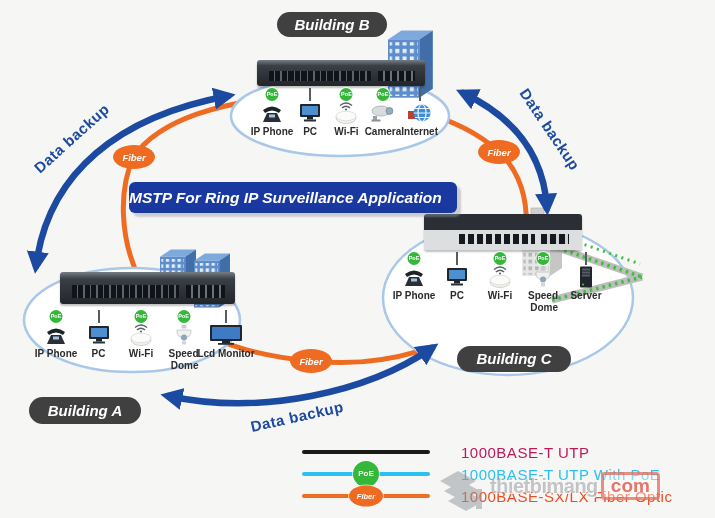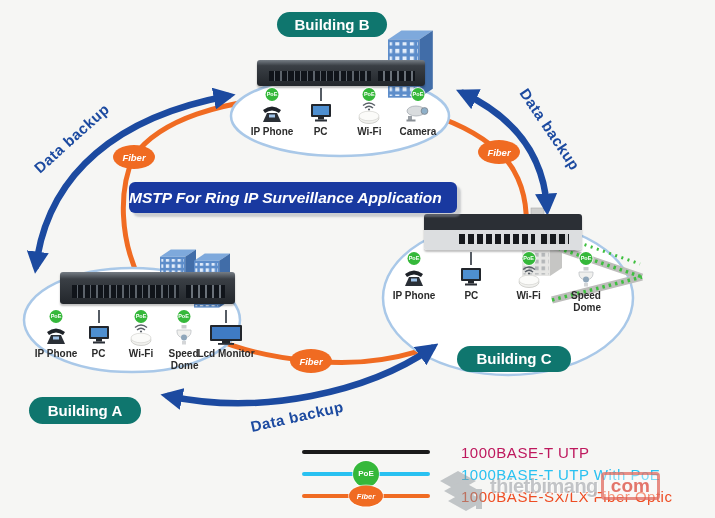--- a/index.html
+++ b/index.html
@@ -1,22 +1,22 @@
 <!DOCTYPE html>
 <html><head>
 <meta charset="utf-8">
 <style>
   html,body{margin:0;padding:0;}
   body{width:715px;height:518px;overflow:hidden;background:#f6f6f4;
        font-family:"Liberation Sans",sans-serif;position:relative;}
   #stage{position:absolute;inset:0;width:715px;height:518px;}
   #diagram-svg{position:absolute;left:0;top:0;}
 
-  .pill{position:absolute;background:#0f766e;color:#fff;font-weight:bold;
-        font-size:15px;text-align:center;border-radius:14px;z-index:6;}
+  .pill{position:absolute;background:#404040;color:#fff;font-weight:bold;
+        font-size:15px;text-align:center;border-radius:14px;z-index:6;font-style:italic;}
   .banner{position:absolute;left:129px;top:182px;width:328px;height:31px;
         background:#1939a0;border-radius:6px;color:#fff;font-weight:bold;
         font-style:italic;font-size:15.5px;line-height:31px;
         z-index:6;box-shadow:4px 4px 2px rgba(150,155,165,.45);}
 
   .switch{position:absolute;border-radius:3px;z-index:5;
         background:linear-gradient(180deg,#767d85 0%,#3a3f45 22%,#22262b 100%);
         box-shadow:0 2px 2px rgba(0,0,0,.25);}
   .switch .ports{position:absolute;left:7%;right:32%;top:42%;bottom:20%;
         background:repeating-linear-gradient(90deg,#10141a 0 5px,#5c636b 5px 6.5px);}
@@ -209,20 +209,32 @@
         <div class="dev-icon">
           <svg viewBox="0 0 26 22" width="26" height="22">
             <rect x="3" y="14" width="4" height="4" fill="#9aa0a6"></rect>
             <rect x="1.5" y="17.5" width="9" height="2" fill="#8a9096"></rect>
             <ellipse cx="11" cy="9" rx="9" ry="5" fill="#d9dcde" stroke="#a6acb2" stroke-width="0.8"></ellipse>
             <circle cx="19.5" cy="9" r="3.4" fill="#8fb0c9" stroke="#7d838a" stroke-width="0.8"></circle>
           </svg>
         </div>
         <div class="dev-label">Camera</div>
       </div>
+      <div class="dev-col">
+        <div class="conn "></div>
+        <div class="dev-icon">
+          <svg viewBox="0 0 26 22" width="26" height="22">
+            <rect x="1" y="9" width="8" height="8" fill="#b8412f"></rect>
+            <circle cx="15" cy="11" r="8.5" fill="#3e8ed6"></circle>
+            <ellipse cx="15" cy="11" rx="4" ry="8.5" fill="none" stroke="#e8f4ff" stroke-width="1.2"></ellipse>
+            <path d="M6.8 11 h16.4 M8 6.5 h14 M8 15.5 h14" stroke="#e8f4ff" stroke-width="1.2"></path>
+          </svg>
+        </div>
+        <div class="dev-label">Internet</div>
+      </div>
     </div>
   <div class="dev-row" style="left:36px;top:310px;width:210px;">
       <div class="dev-col">
         <div class="conn poe">
           <span class="poe-badge">PoE</span>
         </div>
         <div class="dev-icon">
           <svg viewBox="0 0 26 22" width="26" height="22">
             <path d="M4 20 L8 11 h10 l4 9 z" fill="#2a2f36"></path>
             <rect x="10" y="12.5" width="6" height="3" fill="#9fc3e8"></rect>
@@ -334,20 +346,33 @@
         <div class="dev-icon">
           <svg viewBox="0 0 26 22" width="26" height="22">
             <rect x="10.5" y="1" width="5" height="3.5" fill="#c9ccce"></rect>
             <path d="M6 6 h14 v2 a7 6 0 0 1 -14 0 z" fill="#f0f0ee" stroke="#bfc3c6" stroke-width="0.8"></path>
             <circle cx="13" cy="13.5" r="3" fill="#8fa6ba"></circle>
             <rect x="11" y="17" width="4" height="3.5" fill="#d4d6d8"></rect>
           </svg>
         </div>
         <div class="dev-label">Speed
 Dome</div>
+      </div>
+      <div class="dev-col">
+        <div class="conn "></div>
+        <div class="dev-icon">
+          <svg viewBox="0 0 26 22" width="26" height="22">
+            <rect x="7" y="0.5" width="12" height="21" rx="1" fill="#22262c"></rect>
+            <rect x="9" y="2.5" width="8" height="2" fill="#565d66"></rect>
+            <rect x="9" y="5.5" width="8" height="2" fill="#565d66"></rect>
+            <rect x="9" y="8.5" width="8" height="2" fill="#565d66"></rect>
+            <circle cx="10" cy="18.5" r="0.9" fill="#58d25a"></circle>
+          </svg>
+        </div>
+        <div class="dev-label">Server</div>
       </div>
     </div>
 
   <div class="legend">
     <div class="legend-row">
       <div class="legend-track" style="background: rgb(26, 26, 26);">
         
       </div>
       <span class="legend-label" style="color: #be185d;">1000BASE-T  UTP</span>
     </div>

